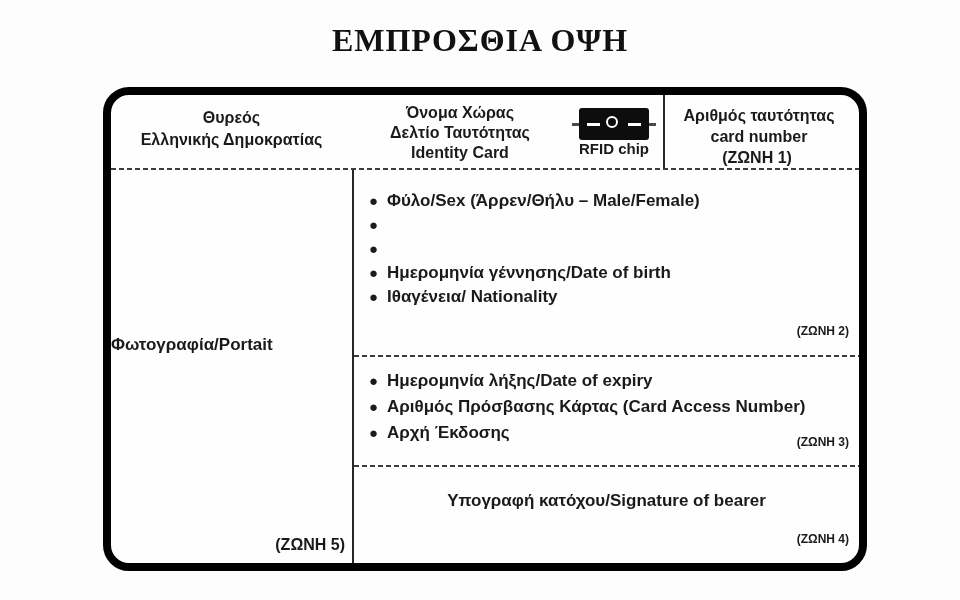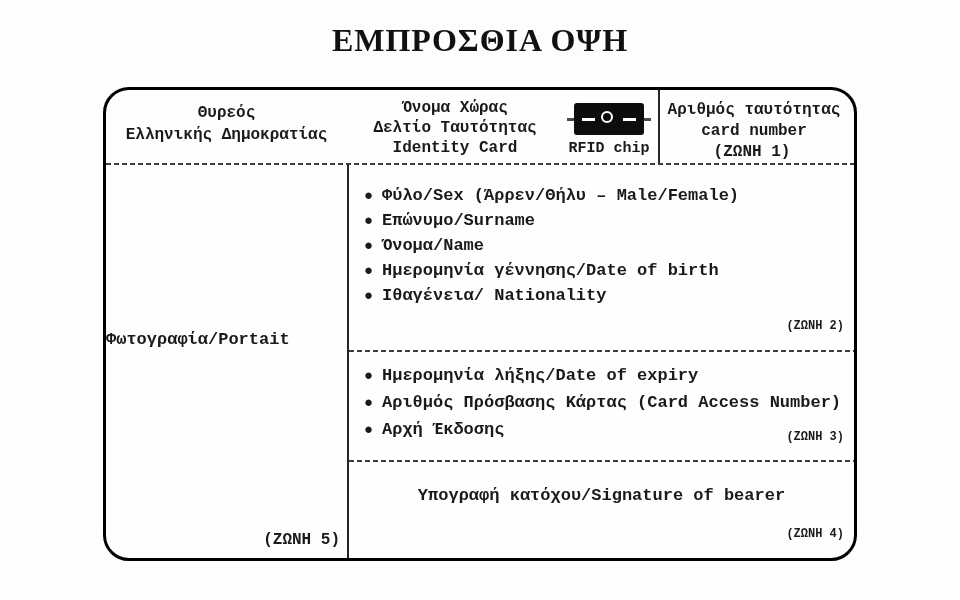--- a/index.html
+++ b/index.html
@@ -28,24 +28,23 @@
     font-size: 32px;
     letter-spacing: 1px;
     color: #111;
   }
   .card {
     position: absolute;
     left: 103px;
     top: 87px;
     width: 748px;
     height: 468px;
-    border: 3px solid #000000;
+    border: 8px solid #000000;
     border-radius: 26px;
     background: #fefefe;
-    font-family: Liberation Mono, monospace;
   }
   .card * { box-sizing: border-box; }
 
   
   .dash-h {
     position: absolute;
     height: 2px;
     background-image: repeating-linear-gradient(90deg, #3c3c3c 0px, #3c3c3c 5px, rgba(0,0,0,0) 5px, rgba(0,0,0,0) 8px);
   }
   .vline {
@@ -85,21 +84,21 @@
     margin: -8px 0 0 -8px;
     border: 2.5px solid #fff;
     border-radius: 50%;
   }
   .rfid-bar { position: absolute; top: 50%; margin-top: -1.5px; height: 3px; background: #fff; width: 13px; }
   .rfid-bar.l { left: 8px; }
   .rfid-bar.r { right: 8px; }
   .rfid-nub { position: absolute; top: 50%; margin-top: -1.5px; height: 3px; background: #4a4a4a; width: 7px; }
   .rfid-nub.l { left: -7px; }
   .rfid-nub.r { right: -7px; }
-  .rfid-label { font-weight: 700; font-size: 15px; margin-top: 5px; }
+  .rfid-label { font-weight: 700; font-size: 15px; }
 
   
   .photo-label {
     position: absolute;
     left: 0; top: 240px; width: 241px;
     font-weight: 700; font-size: 17px;
   }
   .zone5-label {
     position: absolute;
     left: 0; top: 441px; width: 234px;
@@ -179,25 +178,23 @@
     <div class="photo-label">Φωτογραφία/Portait</div>
     <div class="zone5-label">(ΖΩΝΗ 5)</div>
 
     <div class="blist blist-z2">
       <div class="brow">
         <span class="bdot">●</span>
         <span>Φύλο/Sex  (Άρρεν/Θήλυ – Male/Female)</span>
       </div>
       <div class="brow">
         <span class="bdot">●</span>
-        <span>Επώνυμο/Surname</span>
-      </div>
-      <div class="brow">
-        <span class="bdot">●</span>
-        <span>Όνομα/Name</span>
+      </div>
+      <div class="brow">
+        <span class="bdot">●</span>
       </div>
       <div class="brow">
         <span class="bdot">●</span>
         <span>Ημερομηνία γέννησης/Date of birth</span>
       </div>
       <div class="brow">
         <span class="bdot">●</span>
         <span>Ιθαγένεια/ Nationality</span>
       </div>
     </div>

